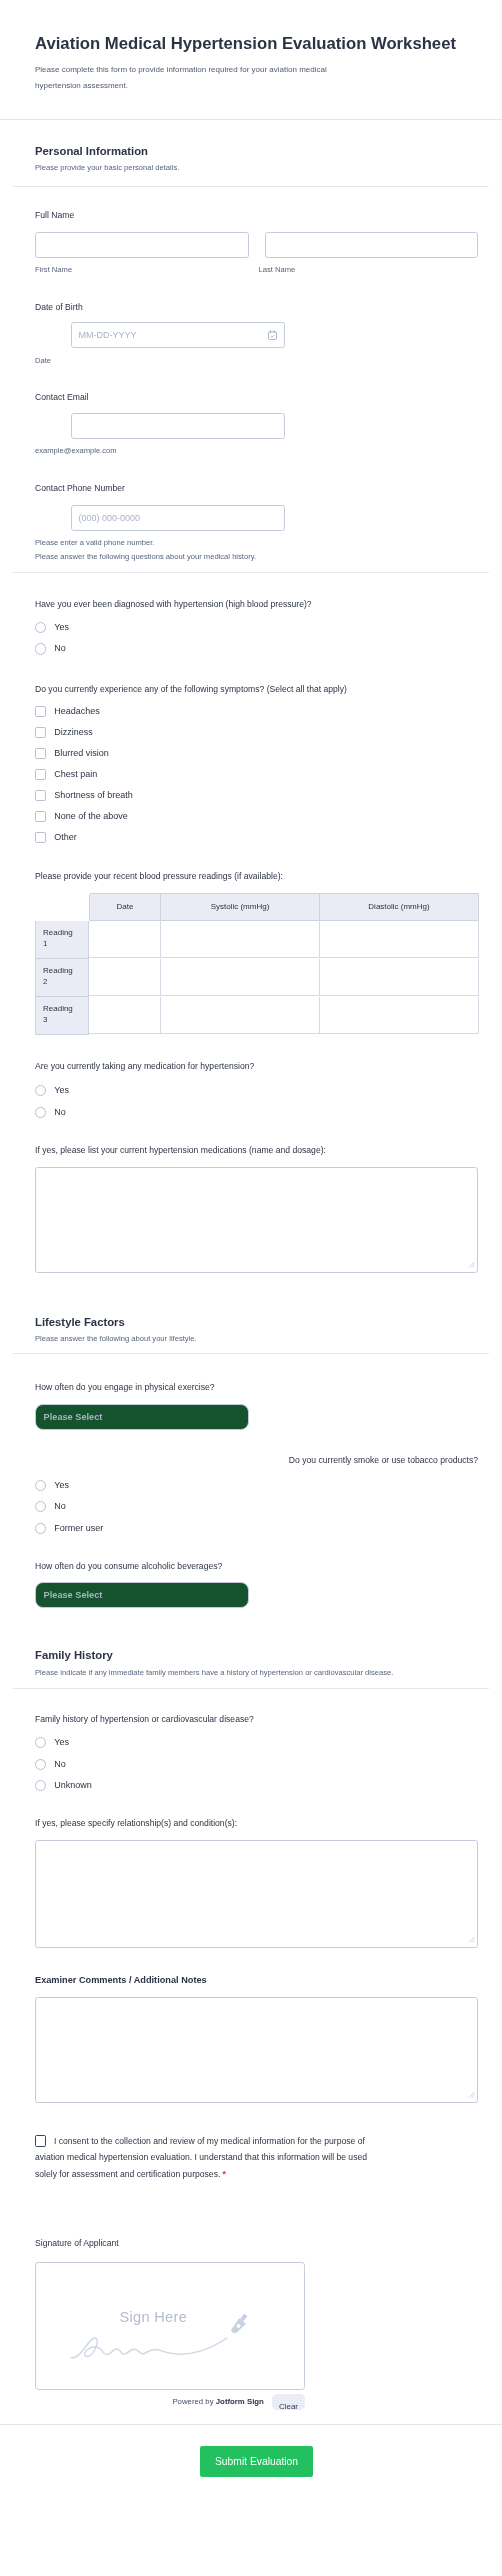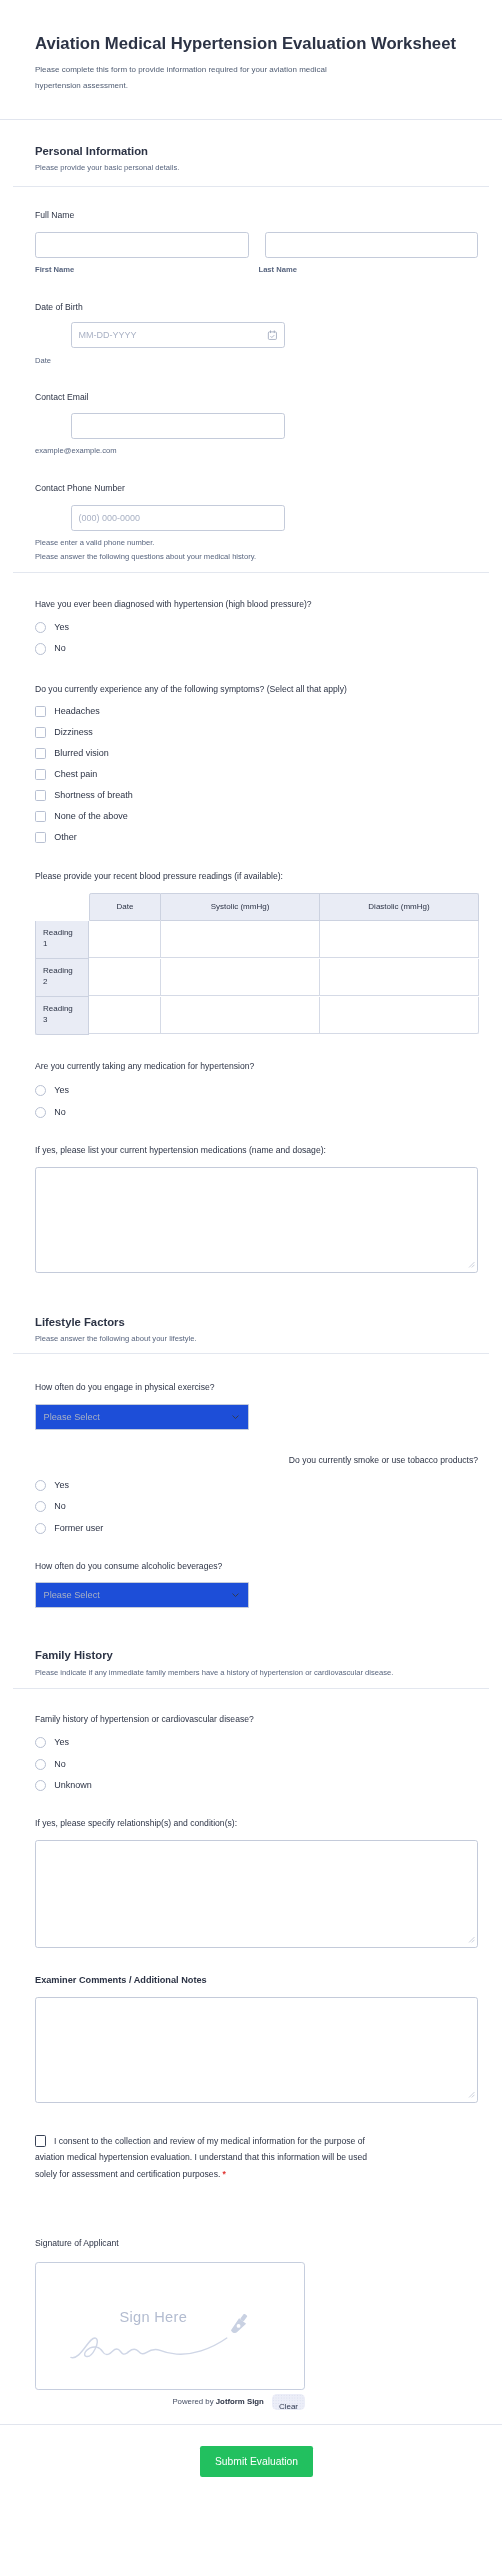--- a/index.html
+++ b/index.html
@@ -60,21 +60,21 @@
     background:#fff;
     font-family:"Liberation Sans", sans-serif;
     font-size:8.6px;
     color:#2c3345;
     padding:0 6.5px;
     outline:none;
   }
   .text-input::placeholder{color:#a9b1c4;font-size:9px;}
   .name-row{display:flex;gap:16px;margin-top:11.3px;}
   .name-row .text-input{flex:1;}
-  .sublabel-row{display:flex;gap:4px;margin-top:6.5px;font-weight:bold;}
+  .sublabel-row{display:flex;gap:4px;margin-top:6.5px;}
   .sublabel-row .sub-label{flex:1;}
   .input-wrap{position:relative;width:214px;padding-left:36px;}
   .input-wrap .text-input{width:100%;}
   .cal-icon{position:absolute;right:7px;top:7.6px;}
 
   .lbl-fullname{margin-top:23px;}
   .lbl-dob{margin-top:27px;}
   .wrap-dob{margin-top:9.2px;}
   .sub-dob{margin-top:7.6px;}
   .lbl-email{margin-top:27px;}
@@ -109,23 +109,23 @@
   }
   .checkbox{
     box-sizing:border-box;width:11.3px;height:11.3px;flex:0 0 11.3px;
     border:0.5px solid #b8c0d2;border-radius:1.6px;background:#fff;cursor:pointer;
   }
   .opt-label{font-size:9px;color:#2c3345;line-height:11.3px;}
 
   
   .select{
     box-sizing:border-box;width:214px;height:26px;margin-top:10.8px;
-    border:0.5px solid #c4cbda;border-radius:1px;background:#1d4ed8;
+    border:0.5px solid #c4cbda;border-radius:8px;background:#14532d;
     display:flex;align-items:center;justify-content:space-between;
-    padding:0 8.6px 0 7.6px;cursor:pointer;
+    padding:0 8.6px 0 7.6px;cursor:pointer;font-weight:bold;
   }
   .select.mt19{margin-top:10.3px;}
   .select .ph{font-size:9.2px;color:#a9b1c4;}
 
   
   .ta-wrap{position:relative;margin-top:11.3px;}
   .ta-wrap.mt20{margin-top:10.8px;}
   .ta-wrap.mt19{margin-top:10.3px;}
   .ta{
     box-sizing:border-box;display:block;width:100%;

